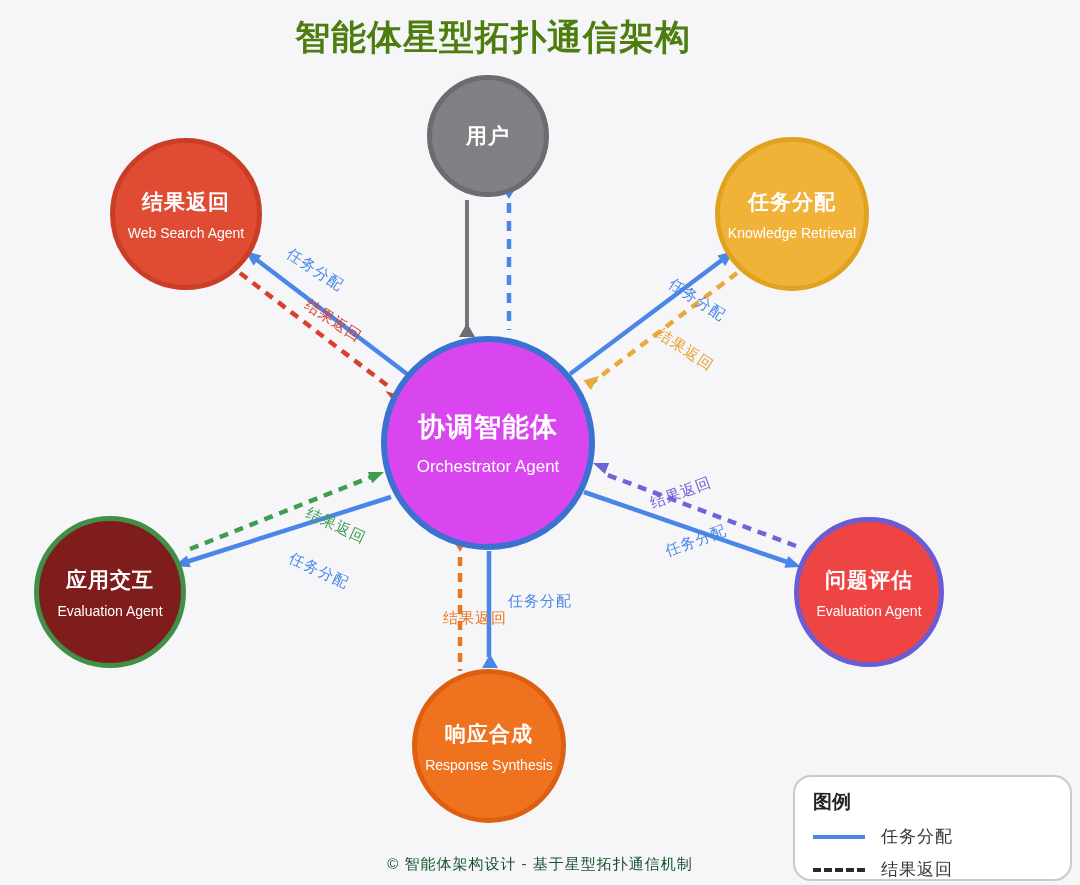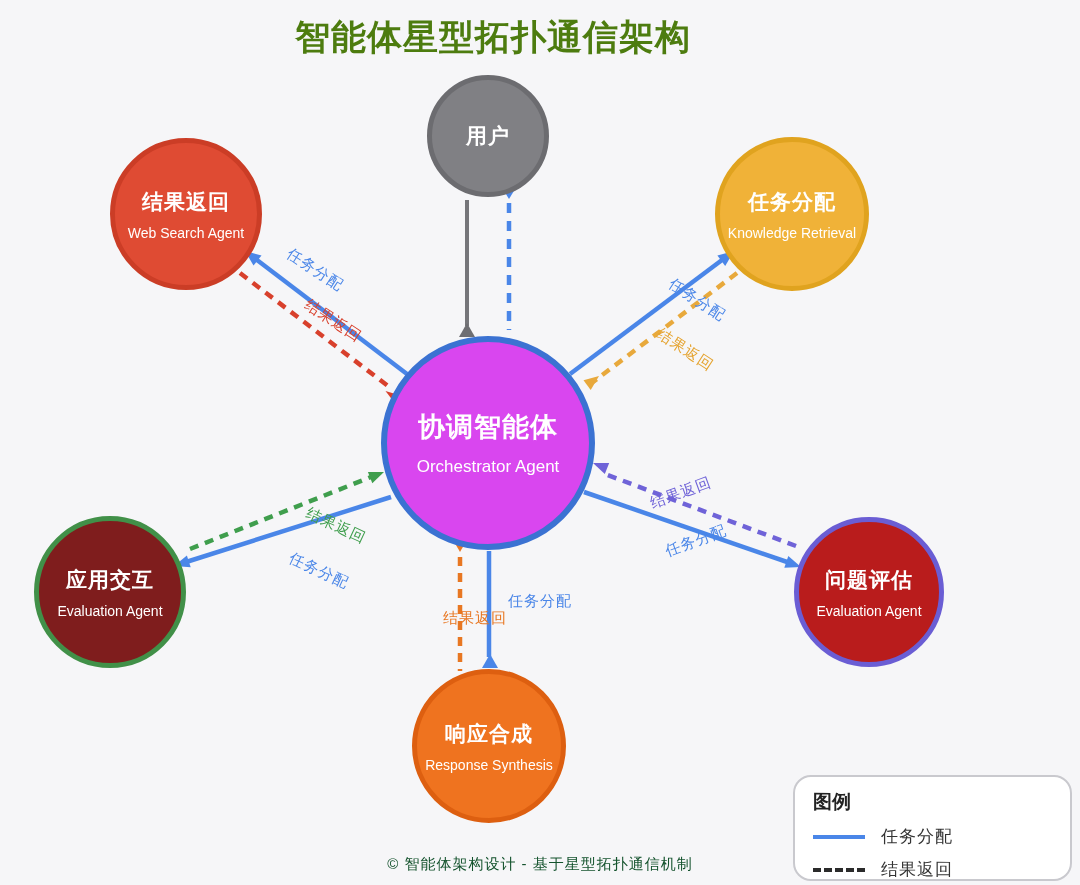--- a/index.html
+++ b/index.html
@@ -22,21 +22,21 @@
   .node .zh{font-weight:700;font-size:21px;letter-spacing:1px;text-align:center;}
   .node .en{font-size:14px;margin-top:9px;}
   .node-user{left:427px;top:75px;width:122px;height:122px;background:#808084;border:5px solid #6c6c70;}
   .node-user .zh{font-size:21px;}
   .node-orchestrator{left:381px;top:336px;width:214px;height:214px;background:#d946ef;border:6px solid #3b72d2;}
   .node-orchestrator .zh{font-size:27px;}
   .node-orchestrator .en{font-size:17px;margin-top:12px;}
   .node-websearch{left:110px;top:138px;width:152px;height:152px;background:#df4b33;border:5px solid #cb3d26;}
   .node-knowledge{left:715px;top:137px;width:154px;height:154px;background:#f0b238;border:5px solid #e0a31f;}
   .node-application{left:34px;top:516px;width:152px;height:152px;background:#7f1d1d;border:5px solid #419048;}
-  .node-evaluation{left:794px;top:517px;width:150px;height:150px;background:#b91c1c;border:5px solid #6a5dd4;}
+  .node-evaluation{left:794px;top:517px;width:150px;height:150px;background:#ef4444;border:5px solid #6a5dd4;}
   .node-response{left:412px;top:669px;width:154px;height:154px;background:#ef731f;border:5px solid #dd5f10;}
   .edge-label{
     position:absolute;font-size:15px;font-weight:500;white-space:nowrap;
     letter-spacing:1px;
   }
   .lbl-blue{color:#4a86e8;}
   .lbl-red{color:#d8402c;}
   .lbl-yellow{color:#e5a32e;}
   .lbl-green{color:#3f9e4d;}
   .lbl-purple{color:#6f63d8;}

